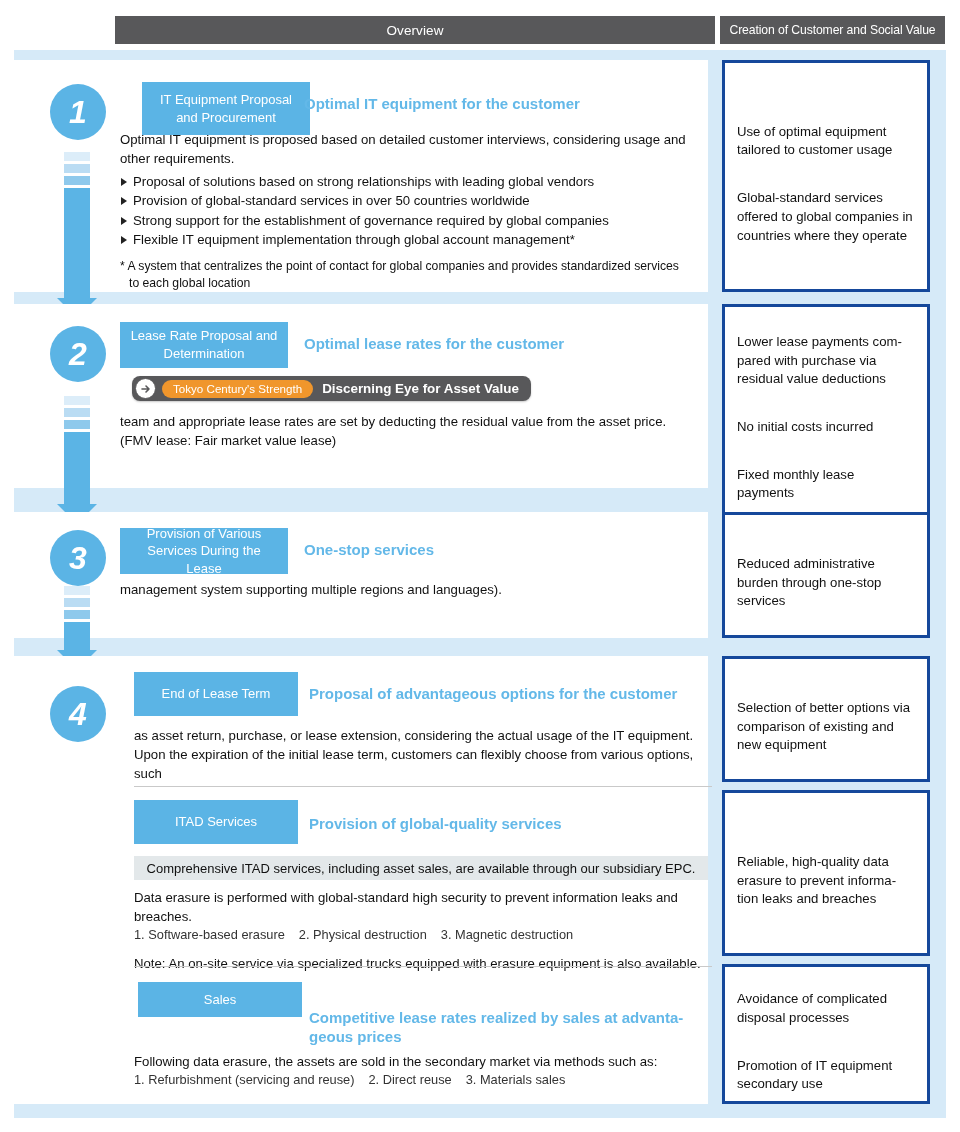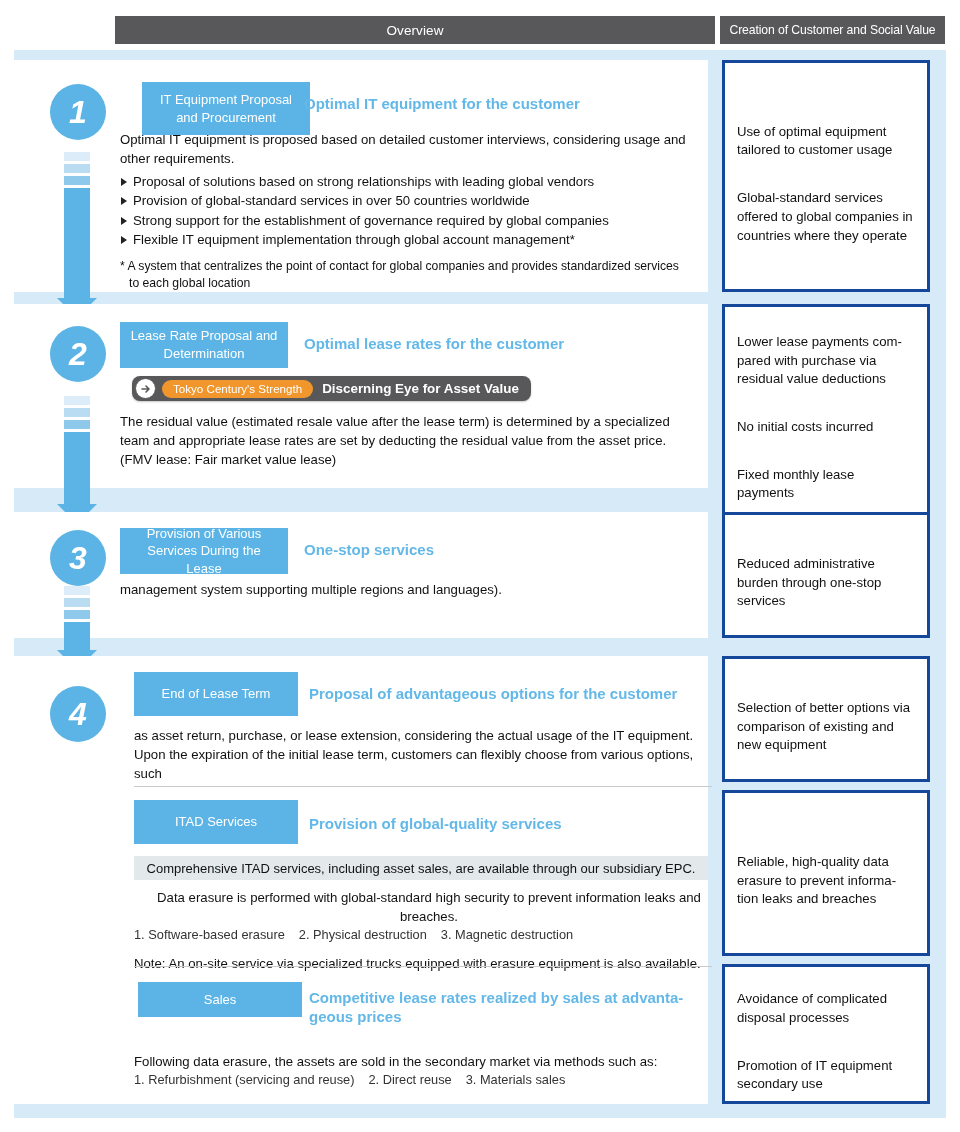--- a/index.html
+++ b/index.html
@@ -315,21 +315,20 @@
       <span class="circ-arrow">
         <svg width="12" height="12" viewBox="0 0 12 12">
             <path d="M2 6 H9 M6 3 L9 6 L6 9" stroke="#58585a" stroke-width="1.6" fill="none" stroke-linecap="round" stroke-linejoin="round"></path>
           </svg>
       </span>
       <span class="pill">Tokyo Century's Strength</span>
       <span class="stext">Discerning Eye for Asset Value</span>
     </div>
 
     <div class="body" style="left:106px;top:108px;width:590px;">
-      <span style="display:block;">The residual value (estimated resale value after the lease term) is determined by a specialized</span>
       <span style="display:block;">team and appropriate lease rates are set by deducting the residual value from the asset price.</span>
       <span style="display:block;">(FMV lease: Fair market value lease)</span>
     </div>
   </div>
 
   <div class="connector" style="left:64px;top:396px;">
     <div class="dash d1"></div>
     <div class="dash d2"></div>
     <div class="dash d3"></div>
     <div class="shaft" style="height:72px;"></div>
@@ -361,31 +360,31 @@
       <span style="display:block;">as asset return, purchase, or lease extension, considering the actual usage of the IT equipment.</span>
       <span style="display:block;">Upon the expiration of the initial lease term, customers can flexibly choose from various options, such</span>
     </div>
 
     <div class="rule" style="left:120px;top:130px;width:578px;"></div>
 
     <div class="chip" style="left:120px;top:144px;width:164px;height:44px;">ITAD Services</div>
     <div class="headline" style="left:295px;top:158px;width:400px;">Provision of global-quality services</div>
     <div class="greybar" style="left:120px;top:200px;width:574px;">Comprehensive ITAD services, including asset sales, are available through our subsidiary EPC.</div>
     <div class="body" style="left:120px;top:232px;width:590px;">
-      <span style="display:block;text-align:center;">Data erasure is performed with global-standard high security to prevent information leaks and breaches.</span>
+      <span style="display:block;">Data erasure is performed with global-standard high security to prevent information leaks and breaches.</span>
       <span class="numlist" style="display:block;">
         <span>1. Software-based erasure</span><span class="gap"></span><span>2. Physical destruction</span><span class="gap"></span><span>3. Magnetic destruction</span>
       </span>
       <span style="display:block;margin-top:9px;">Note: An on-site service via specialized trucks equipped with erasure equipment is also available.</span>
     </div>
 
     <div class="rule" style="left:120px;top:310px;width:578px;"></div>
 
     <div class="chip" style="left:124px;top:326px;width:164px;height:35px;">Sales</div>
-    <div class="headline" style="left:295px;top:332px;width:400px;">
+    <div class="headline" style="left:295px;top:352px;width:400px;">
       <span style="display:block;">Competitive lease rates realized by sales at advanta-</span>
       <span style="display:block;">geous prices</span>
     </div>
     <div class="body" style="left:120px;top:396px;width:590px;">
       <span style="display:block;">Following data erasure, the assets are sold in the secondary market via methods such as:</span>
       <span class="numlist" style="display:block;">
         <span>1. Refurbishment (servicing and reuse)</span><span class="gap"></span><span>2. Direct reuse</span><span class="gap"></span><span>3. Materials sales</span>
       </span>
     </div>
   </div>

